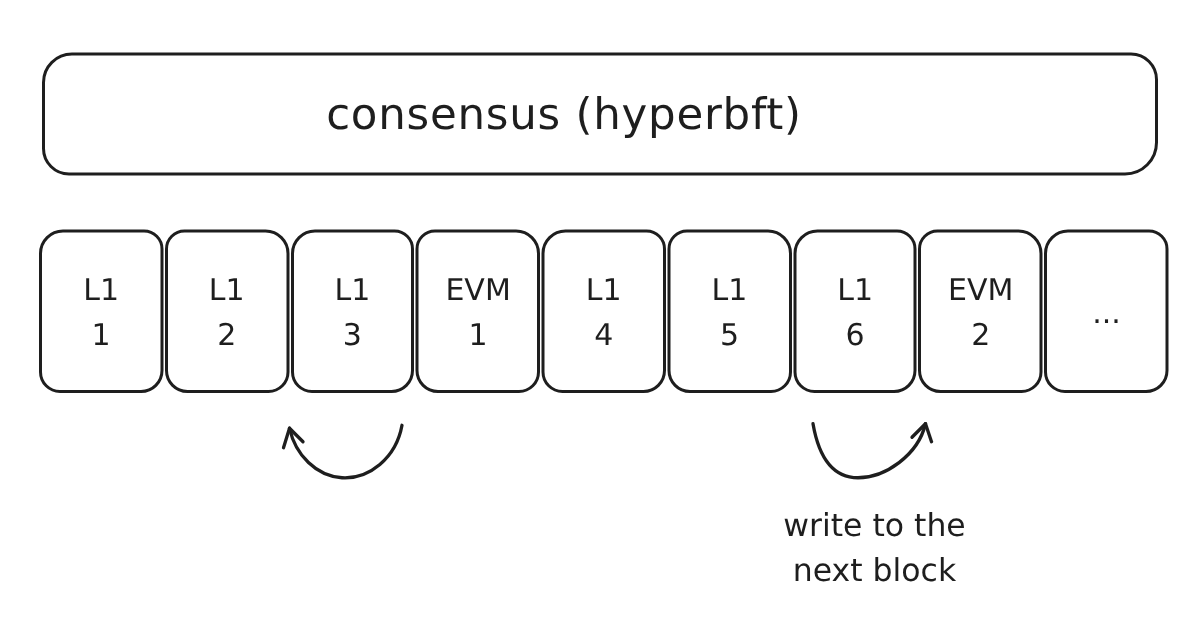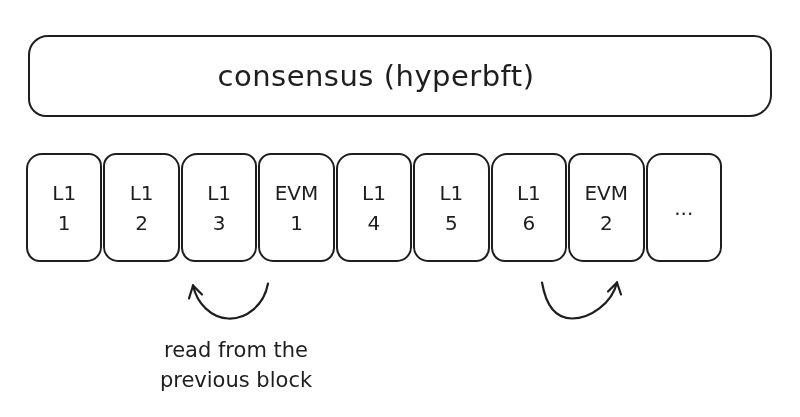--- a/index.html
+++ b/index.html
@@ -36,21 +36,21 @@
   .consensus-label {
     font-size: 29px;
     letter-spacing: 0.5px;
     white-space: nowrap;
   }
 
   
   .blocks-row {
     position: absolute;
     left: 26px; top: 153px;
-    width: 696px; height: 109px;
+    width: 753px; height: 109px;
     display: flex;
     gap: 1px;
   }
   .block {
     flex: 1 1 0;
     border: 2px solid var(--stroke);
     background: var(--background);
     display: flex;
     align-items: center;
     justify-content: center;
@@ -145,17 +145,17 @@
     <line x1="10" y1="13" x2="19" y2="22"></line>
     <line x1="10" y1="13" x2="6" y2="26"></line>
   </svg>
 
   <svg id="write-arrow" class="arrow-svg" viewBox="0 0 95 55" aria-hidden="true">
     <path d="M 10 14 C 14 37 24 50 40 50 C 58 50 80 35 85 14"></path>
     <line x1="85" y1="14" x2="89" y2="26"></line>
     <line x1="85" y1="14" x2="76" y2="23"></line>
   </svg>
 
-  <div id="read-annotation" class="annotation">read from the
-previous block</div>
 
+  <div id="write-annotation" class="annotation">write to the
+next block</div>
 
 </div>
 
 </body></html>

